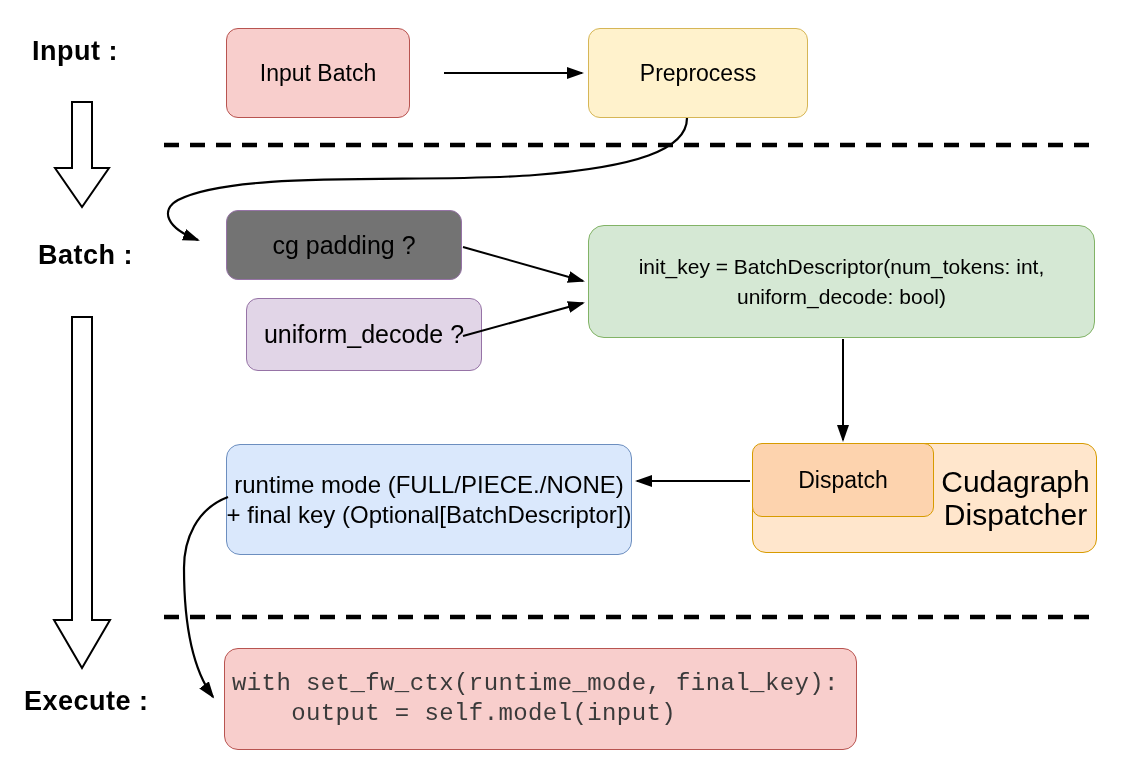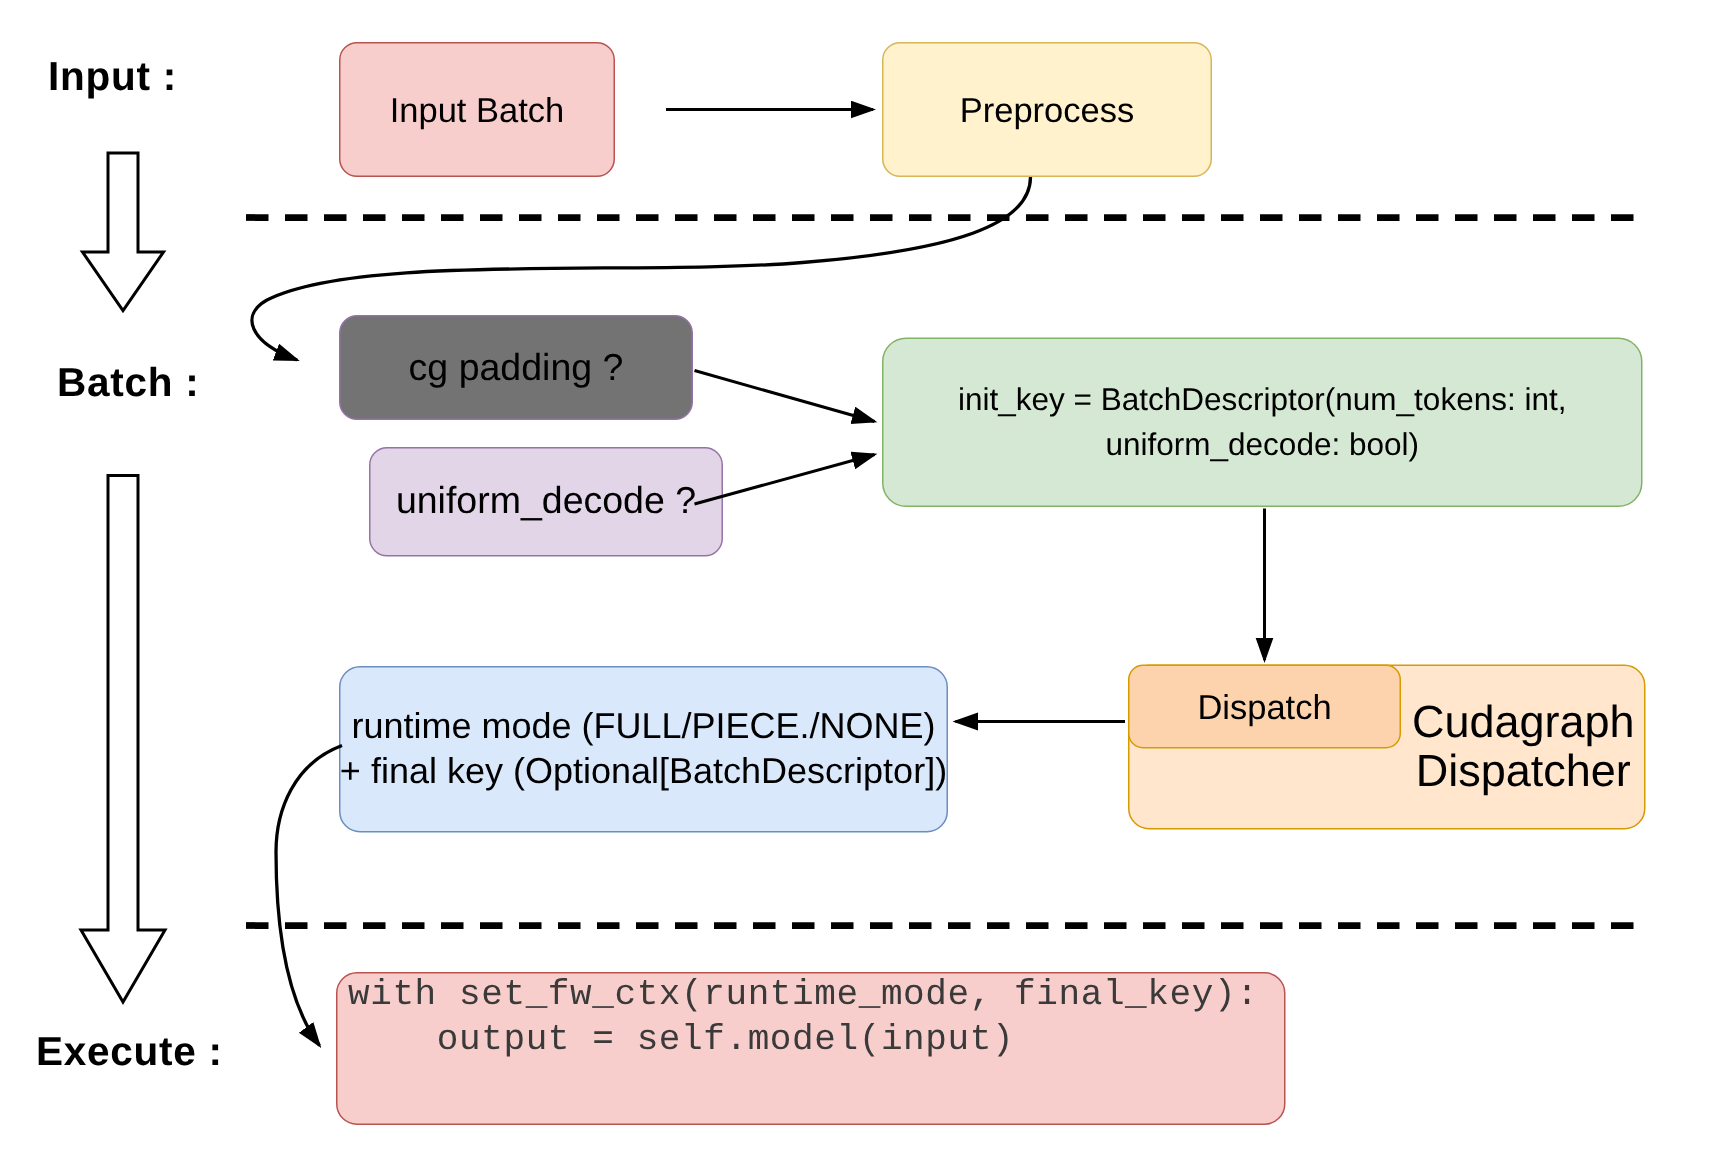--- a/index.html
+++ b/index.html
@@ -15,30 +15,30 @@
     display:flex;flex-direction:column;align-items:center;justify-content:center;
     text-align:center;line-height:1.32;
   }
   .box .ln{white-space:nowrap;}
   #box-input-batch{left:226px;top:28px;width:184px;height:90px;background:#f8cecc;border-color:#b85450;font-size:23px;}
   #box-preprocess{left:588px;top:28px;width:220px;height:90px;background:#fff2cc;border-color:#d6b656;font-size:23px;}
   #box-cg-padding{left:226px;top:210px;width:236px;height:70px;background:#737373;border-color:#9673a6;font-size:25px;}
   #box-uniform-decode{left:226px;top:298px;width:236px;height:73px;background:#e1d5e7;border-color:#9673a6;font-size:25px;margin-left:20px;}
   #box-init-key{left:588px;top:225px;width:507px;height:113px;background:#d5e8d4;border-color:#82b366;font-size:21px;line-height:30px;border-radius:16px;}
   #box-dispatcher-outer{left:752px;top:443px;width:345px;height:110px;background:#ffe6cc;border-color:#d79b00;border-radius:14px;}
-  #box-dispatch-inner{left:752px;top:443px;width:182px;height:56px;background:#fdd3ae;border-color:#d79b00;font-size:23px;border-radius:10px;}
+  #box-dispatch-inner{left:752px;top:443px;width:182px;height:74px;background:#fdd3ae;border-color:#d79b00;font-size:23px;border-radius:10px;}
   #label-cudagraph{
     position:absolute;left:934px;top:443px;width:163px;height:110px;
     display:flex;flex-direction:column;justify-content:center;
     font-size:30px;line-height:33px;text-align:center;
   }
   #box-runtime{left:226px;top:444px;width:406px;height:111px;background:#dae8fc;border-color:#6c8ebf;font-size:24px;line-height:30px;border-radius:14px;}
   #box-execute-code{
     left:224px;top:648px;width:633px;height:102px;background:#f8cecc;border-color:#b85450;
-    align-items:flex-start;justify-content:flex-start;border-radius:14px;
+    align-items:flex-start;justify-content:center;border-radius:14px;
     font-family:"Liberation Mono","DejaVu Sans Mono",monospace;font-size:24px;letter-spacing:0.4px;
     line-height:30px;color:#3a3a3a;padding-left:7px;text-align:left;
   }
   #box-execute-code .ln{white-space:pre;}
   #arrow-layer{position:absolute;left:0;top:0;width:1142px;height:770px;pointer-events:none;}
 </style>
 </head>
 <body>
 
 <div id="canvas">

